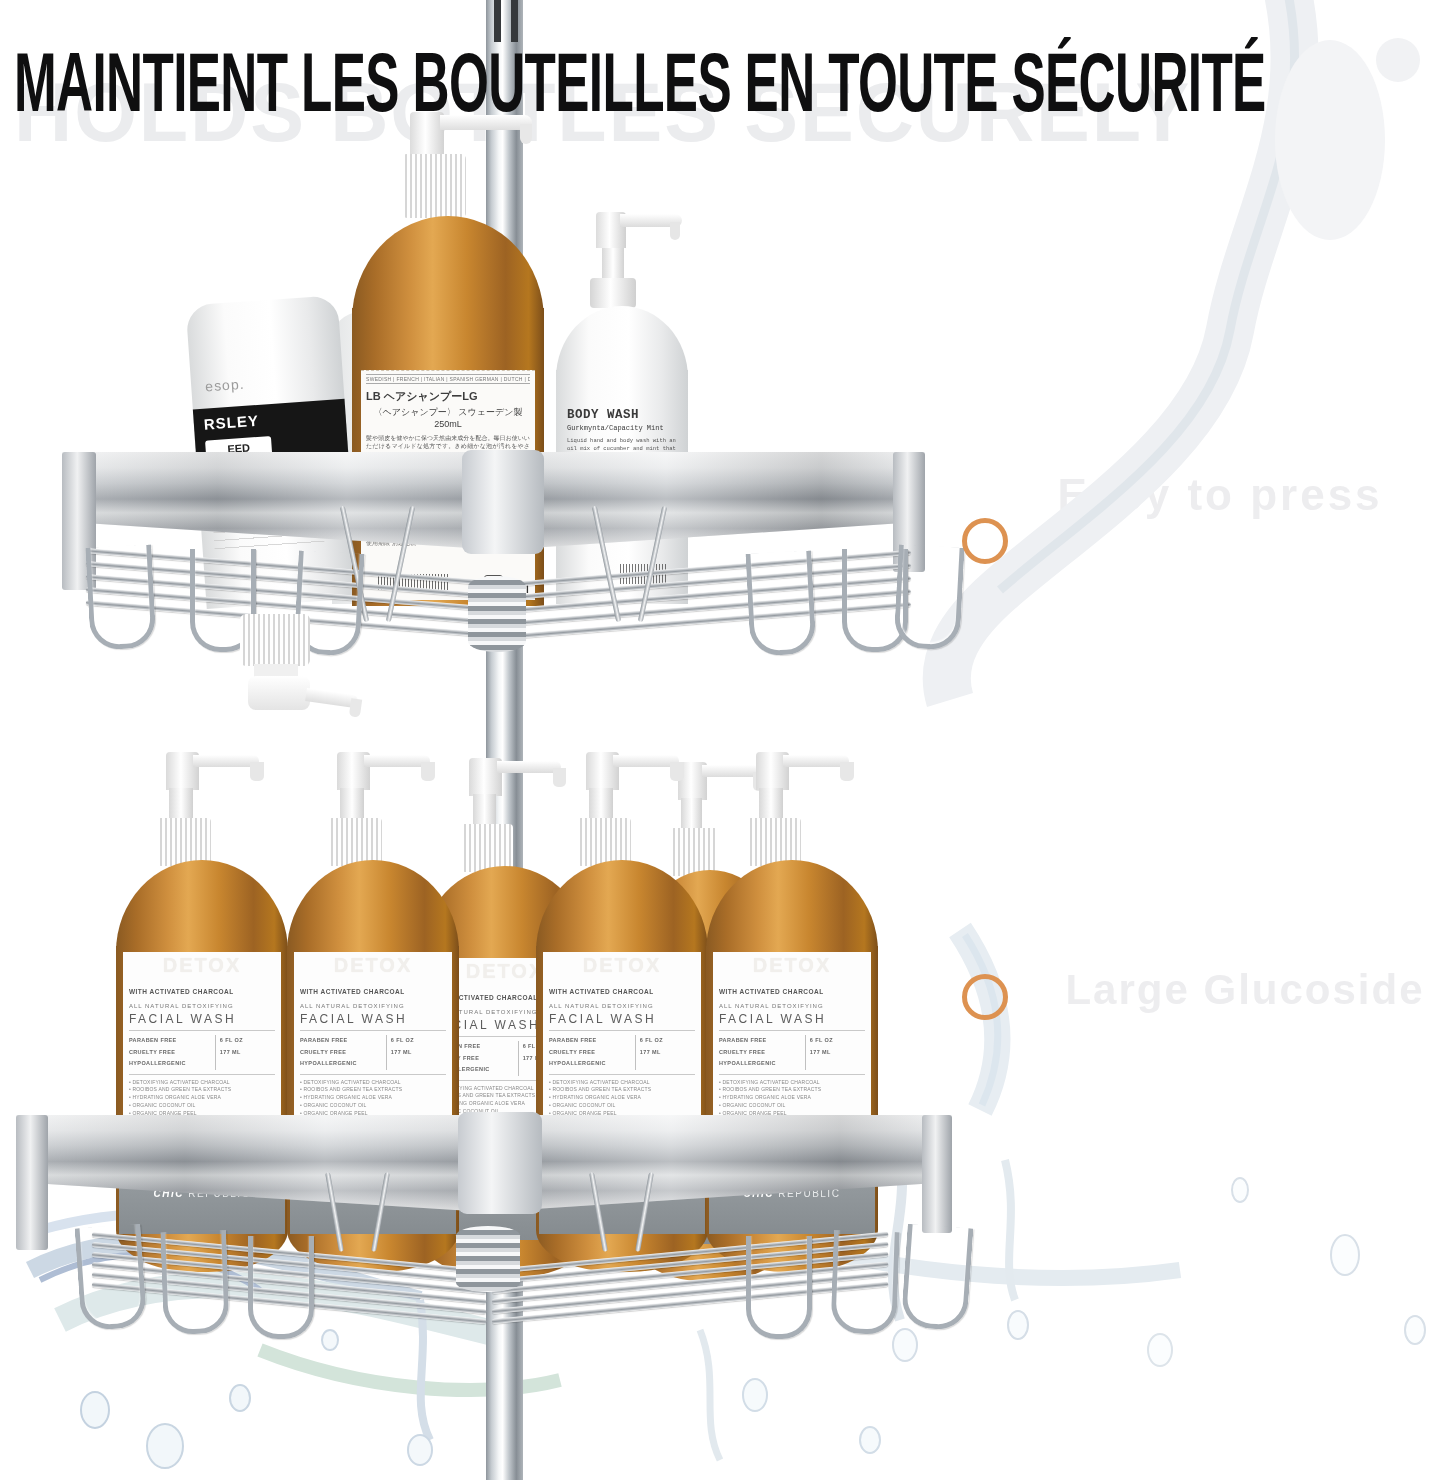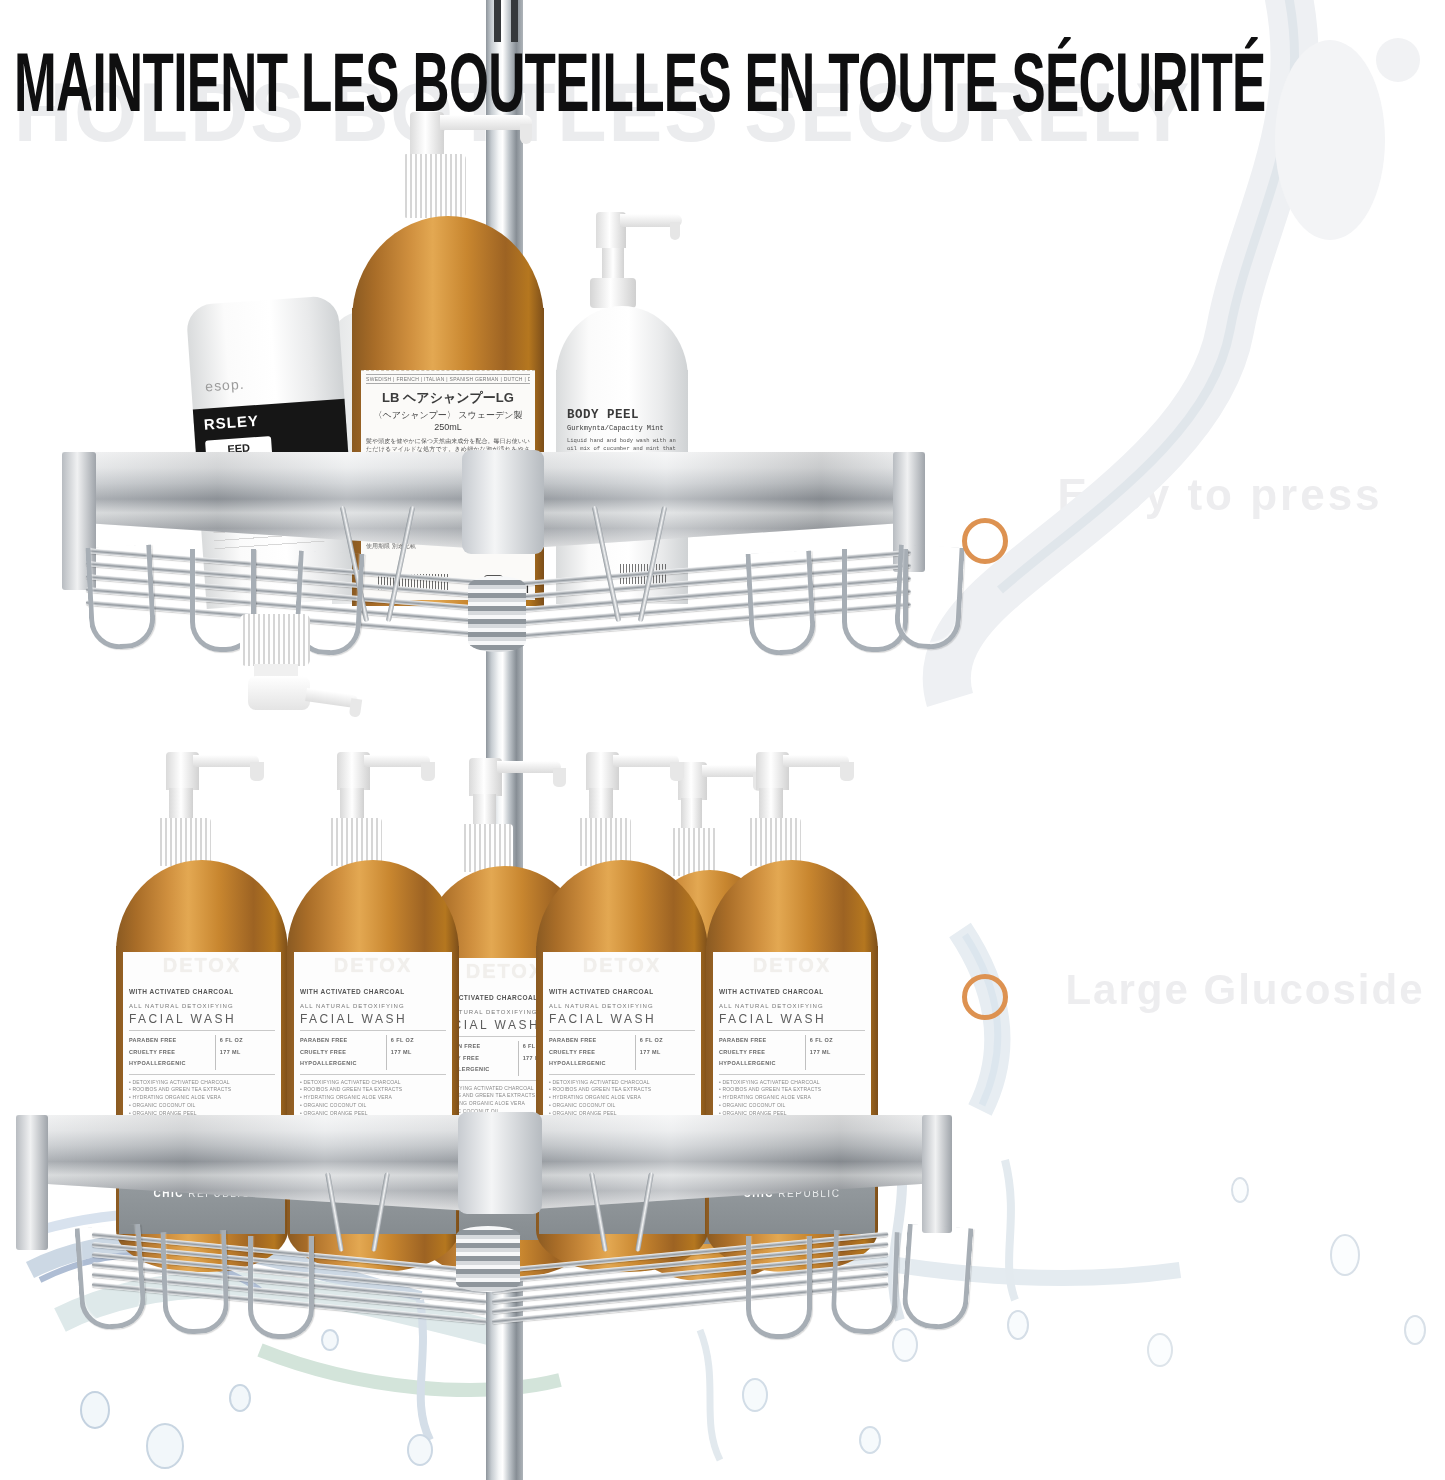--- a/index.html
+++ b/index.html
@@ -66,21 +66,21 @@
   .sh-phead{left:58px;top:0;width:34px;height:42px;background:linear-gradient(90deg,#dcdcdc,#fff 45%,#d2d2d2);border-radius:4px 4px 0 0;}
   .sh-parm{left:88px;top:3px;width:92px;height:15px;background:linear-gradient(180deg,#fff,#dedede);border-radius:0 9px 9px 0;}
   .sh-ptip{left:168px;top:12px;width:12px;height:20px;background:#e8e8e8;border-radius:0 0 6px 6px;}
   .sh-cap{left:50px;top:42px;width:64px;height:64px;border-radius:5px;}
   .sh-shoulder{left:0;top:104px;width:192px;height:104px;border-radius:50% 50% 0 0/100% 100% 0 0;}
   .sh-body{left:0;top:196px;width:192px;height:298px;}
   .sh-label{left:9px;top:258px;width:174px;height:230px;background:#fbfaf8;border-top:1px dashed #cfc3b0;
             padding:3px 5px;box-sizing:border-box;color:#3c3c3c;}
   .sh-lang{font-size:5px;color:#777;border-top:.5px solid #aaa;border-bottom:.5px solid #aaa;
            padding:1px 0;text-align:center;letter-spacing:.3px;white-space:nowrap;overflow:hidden;}
-  .sh-name{font-size:13px;font-weight:bold;text-align:center;margin-top:5px;}
+  .sh-name{font-size:11px;font-weight:bold;margin-top:5px;}
   .sh-sub{font-size:9px;text-align:center;margin-top:2px;}
   .sh-desc{font-size:6px;line-height:1.4;color:#555;margin-top:5px;height:92px;overflow:hidden;text-align:justify;}
   .sh-code{font-size:8px;color:#444;margin-top:4px;}
   .sh-note{font-size:6px;color:#666;}
   .sh-bar{left:26px;top:462px;width:72px;height:16px;
           background:repeating-linear-gradient(90deg,#3a3a3a 0 1px,transparent 1px 3px);opacity:.75;}
   .sh-stamp{width:17px;height:17px;border:1px solid #555;border-radius:3px;display:inline-block;
             font-size:9px;line-height:16px;text-align:center;color:#555;}
   .sh-vol{position:absolute;right:6px;bottom:4px;font-size:15px;color:#333;font-weight:500;}
 
@@ -126,21 +126,21 @@
   .fw-name{font-size:12px;letter-spacing:2.5px;color:#5c5c5c;font-weight:500;margin-top:3px;border-bottom:.5px solid #c9c9c9;padding-bottom:4px;}
   .fw-cols{display:flex;margin-top:4px;border-bottom:.5px solid #c9c9c9;padding-bottom:4px;}
   .fw-colL{flex:1.5;border-right:.5px solid #c0c0c0;padding-right:3px;}
   .fw-colR{flex:1;padding-left:4px;}
   .fw-cols div{font-size:5.5px;color:#666;font-weight:bold;letter-spacing:.4px;line-height:2.1;}
   .fw-bullets div{font-size:5px;color:#888;line-height:1.55;letter-spacing:.2px;}
   .fw-bullets{margin-top:4px;}
   .lb-gray{left:2%;top:408px;width:96%;height:74px;background:linear-gradient(180deg,#9aa0a4,#868c90);
            text-align:center;}
   .lb-gray .t{margin-top:28px;font-size:10px;color:#fff;letter-spacing:1.5px;white-space:nowrap;}
-  .lb-gray .b{font-weight:bold;}
+  .lb-gray .b{font-weight:bold;font-style:italic;}
   .lb-gray .l{font-weight:300;color:#e8eaeb;}
 
   
   .ring{width:36px;height:36px;border:5px solid #DD9251;border-radius:50%;z-index:20;}
   .note{width:440px;text-align:center;color:#1b1c1e;font-weight:bold;z-index:21;}
   .note div{font-size:47px;letter-spacing:2.5px;line-height:1.0;}
   .note1{left:985px;top:492px;}
   .note1 div + div{margin-top:33px;}
   .note2{left:985px;top:962px;}
 
@@ -226,21 +226,21 @@
 
   <div class="abs bodywash">
     <div class="abs bw-phead"></div>
     <div class="abs bw-parm"></div>
     <div class="abs bw-ptip"></div>
     <div class="abs bw-stem"></div>
     <div class="abs bw-collar"></div>
     <div class="abs bw-shoulder white-grad"></div>
     <div class="abs bw-body white-grad"></div>
     <div class="abs bw-label">
-      <div class="bw-name">BODY PEEL</div>
+      <div class="bw-name">BODY WASH</div>
       <div class="bw-sub">Gurkmynta/Capacity Mint</div>
       <div class="bw-desc">Liquid hand and body wash with an oil mix of cucumber and mint that nourishes and revitalizes the skin. Organic and/or natural ingredients.</div>
       <div class="bw-ing">Aqua (distilled water), Sodium Lauryl Sulfoacetate, Glycerin (from coconut), Lauryl Glucoside (from coconut), Sodium Cocoyl Isethionate, Betaine (from coconut).</div>
     </div>
     <div class="abs bw-bar"></div>
   </div>
 
   <div class="abs slab slab-top"></div>
   <div class="abs slab-end" style="left:62px;top:452px;width:34px;height:138px;"></div>
   <div class="abs slab-end" style="left:893px;top:452px;width:32px;height:120px;"></div>

